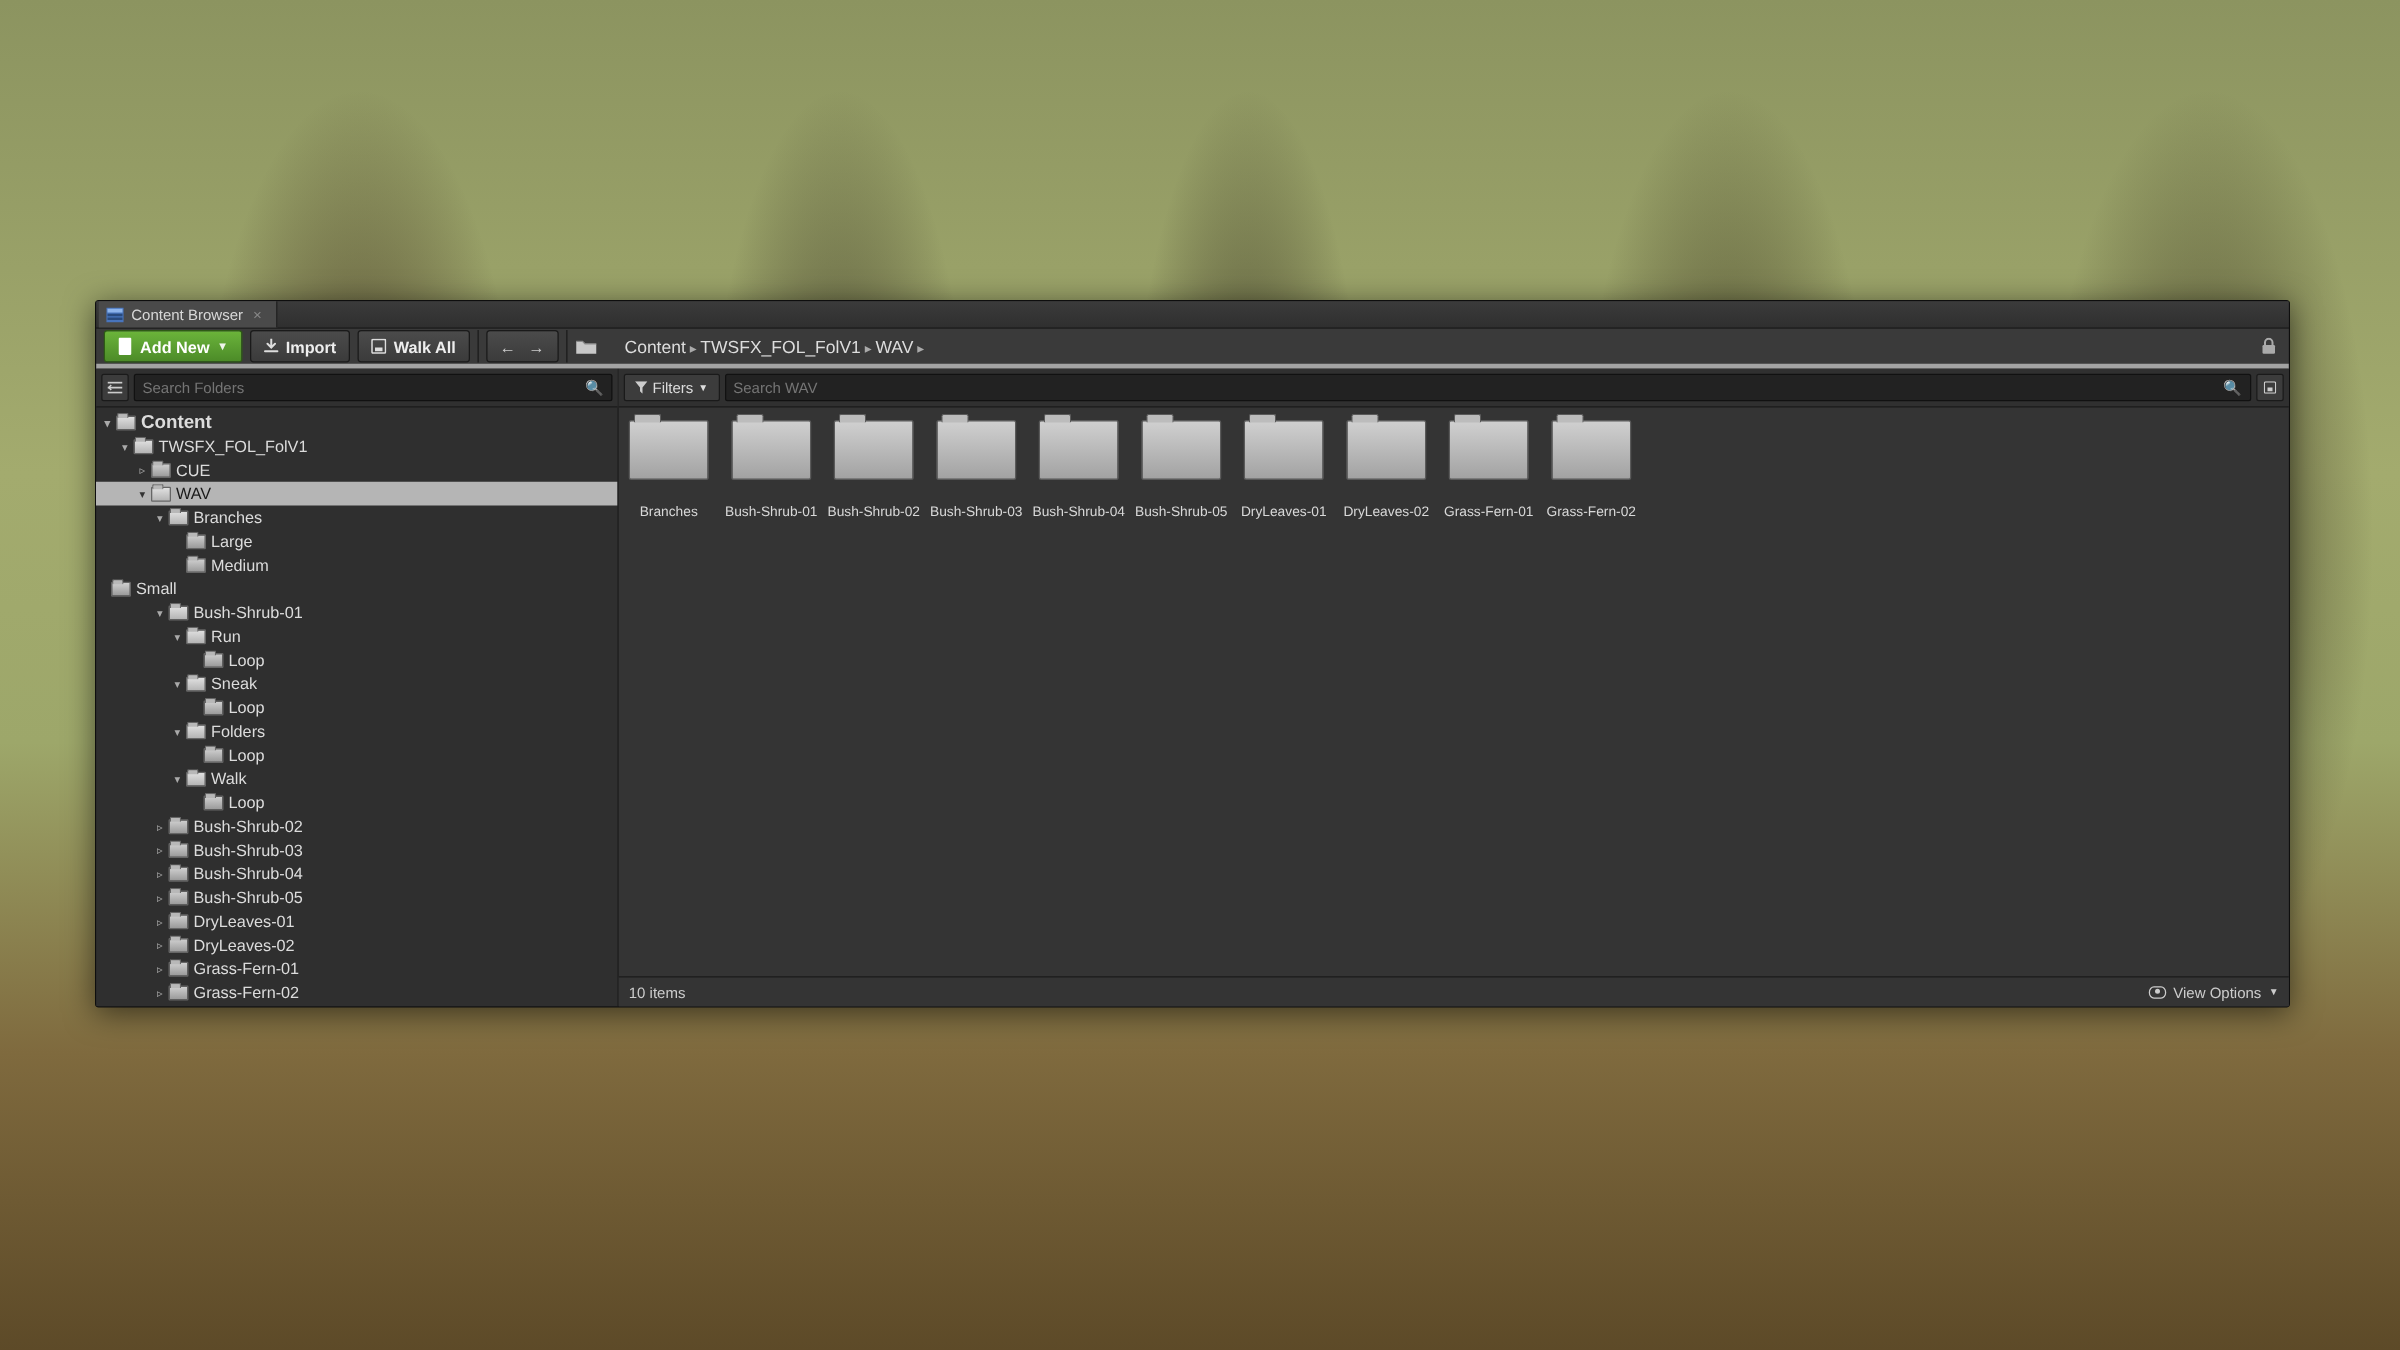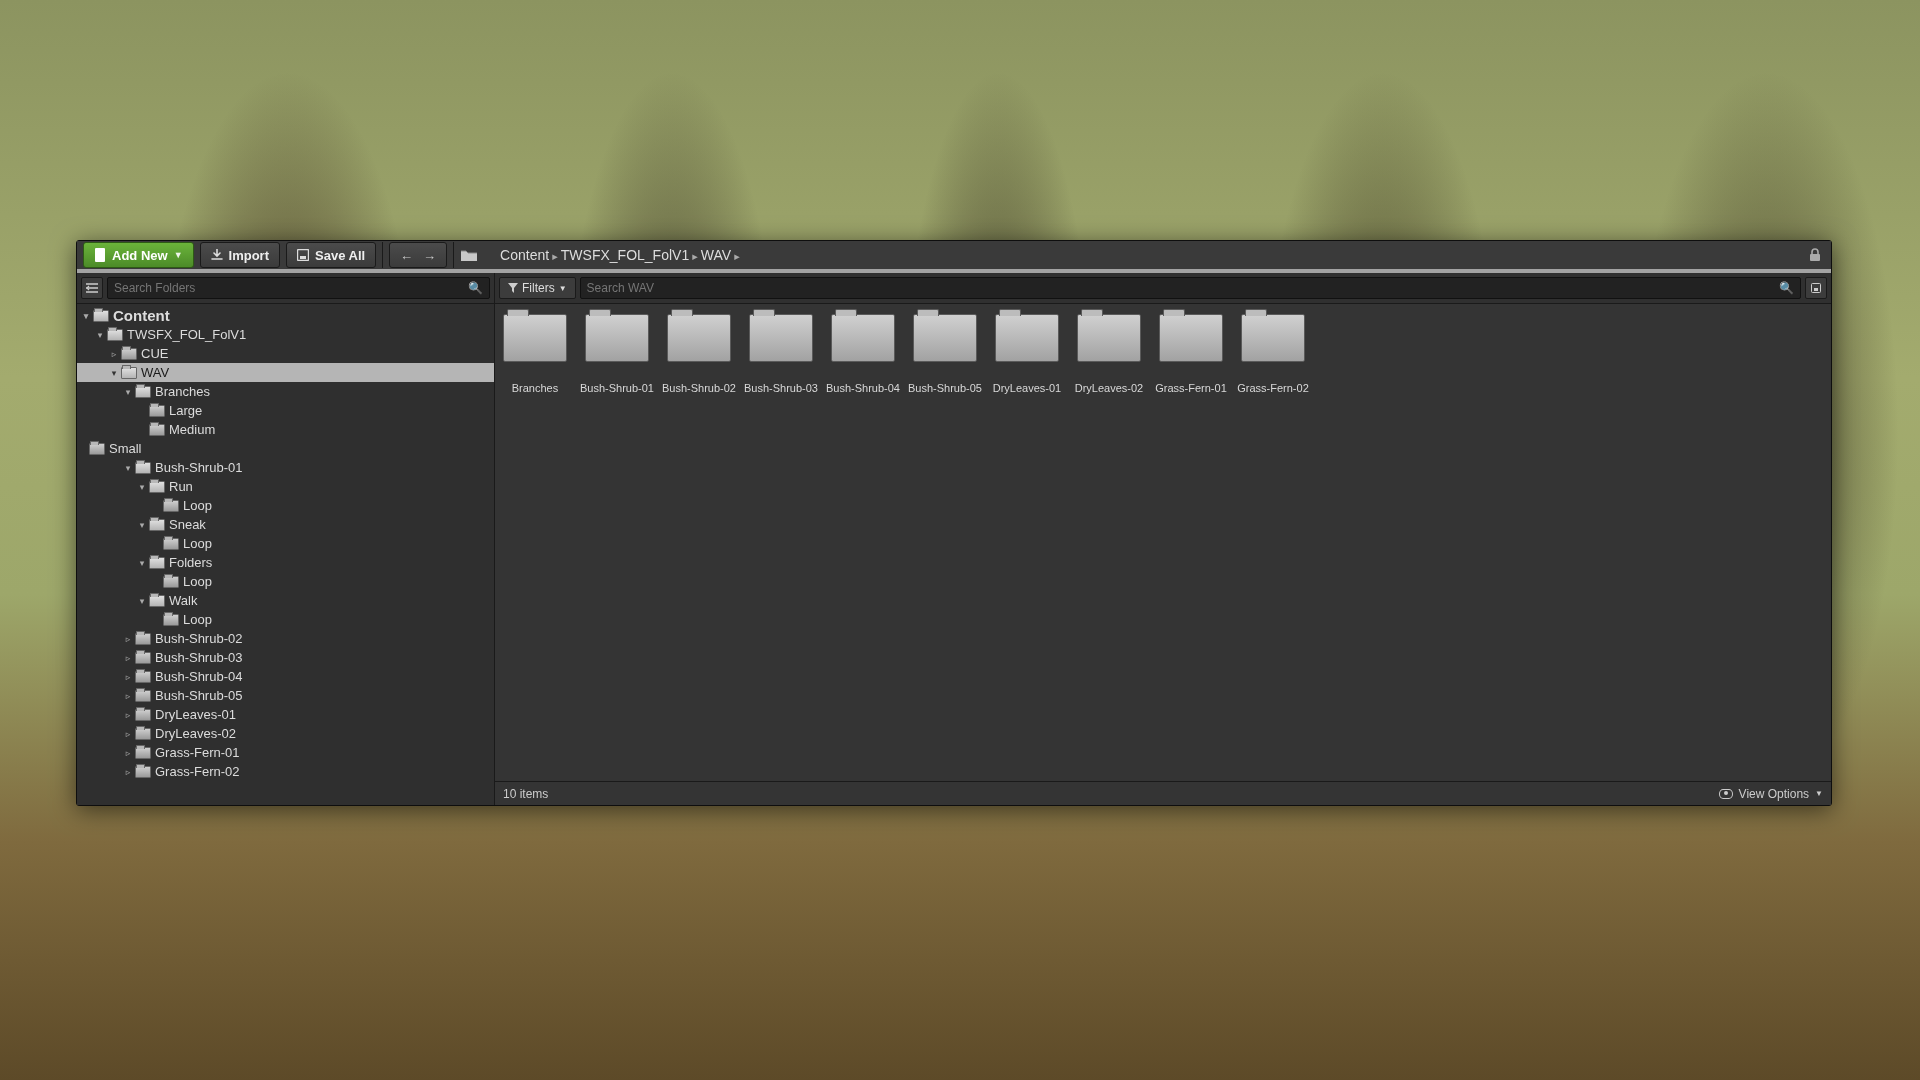--- a/index.html
+++ b/index.html
@@ -97,20 +97,34 @@
   padding:0 8px; border-top:1px solid #1a1a1a; background:#343434; font-size:12px; color:#ccc; }
 .status .viewopts { display:flex; align-items:center; gap:6px; cursor:pointer; }
 .eye { width:14px; height:10px; border:1.5px solid #ccc; border-radius:60%/100%; position:relative; }
 .eye::after { content:""; position:absolute; left:4px; top:1.5px; width:4px; height:4px; background:#ccc; border-radius:50%; }
 </style>
 </head>
 <body>
 
 <div class="window">
 
+  <div class="titlebar">
+    <div class="tab">
+      <span class="icn">
+        <svg width="14" height="12">
+            <rect x="0" y="0" width="14" height="12" fill="#4a74b8"></rect>
+            <rect x="1" y="1" width="12" height="3" fill="#8fb4e8"></rect>
+            <rect x="1" y="5" width="12" height="2" fill="#2a4a7a"></rect>
+            <rect x="1" y="8" width="12" height="2" fill="#2a4a7a"></rect>
+          </svg>
+      </span>
+      <span>Content Browser</span>
+      <span class="close">×</span>
+    </div>
+  </div>
 
   <div class="toolbar">
     <div class="btn green">
       <span class="icn">
         <svg width="12" height="14">
             <rect x="1" y="0" width="10" height="14" rx="1" fill="#fff"></rect>
           </svg>
       </span>
       <span>Add New</span>
       <span class="caret">▼</span>
@@ -123,21 +137,21 @@
       </span>
       <span>Import</span>
     </div>
     <div class="btn">
       <span class="icn">
         <svg width="12" height="12">
             <rect x="0.5" y="0.5" width="11" height="11" rx="1" fill="none" stroke="#ddd" stroke-width="1.4"></rect>
             <rect x="3" y="7" width="6" height="3" fill="#ddd"></rect>
           </svg>
       </span>
-      <span>Save All</span>
+      <span>Walk All</span>
     </div>
     <div class="sep"></div>
     <div class="nav-arrows">
       <span>←</span>
       <span>→</span>
     </div>
     <div class="sep"></div>
     <div class="breadcrumbs">
       <span class="icn">
         <svg width="18" height="14">

